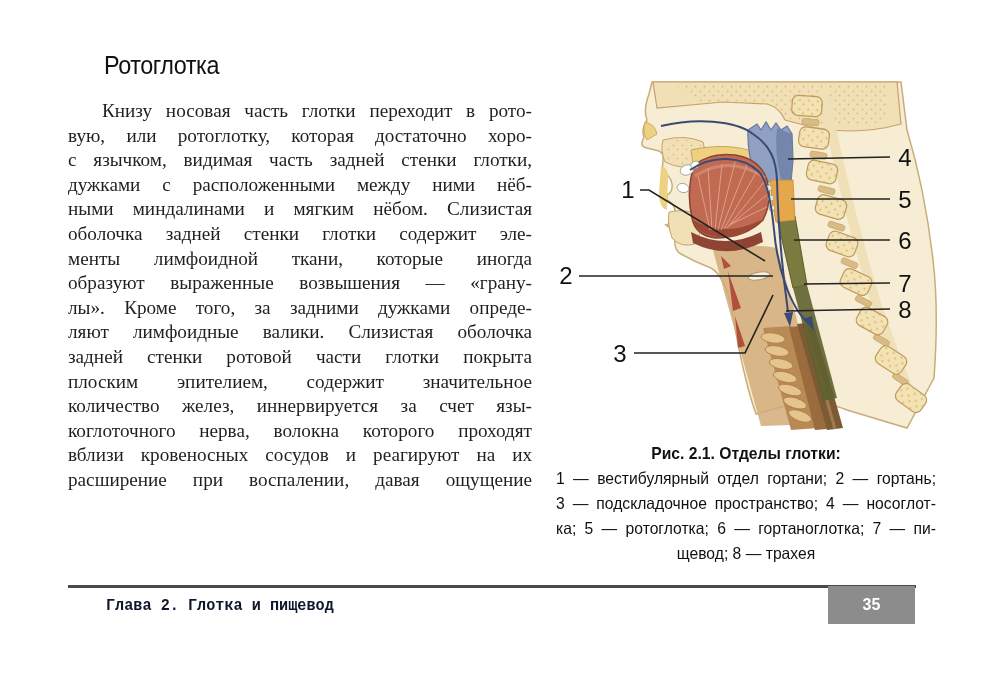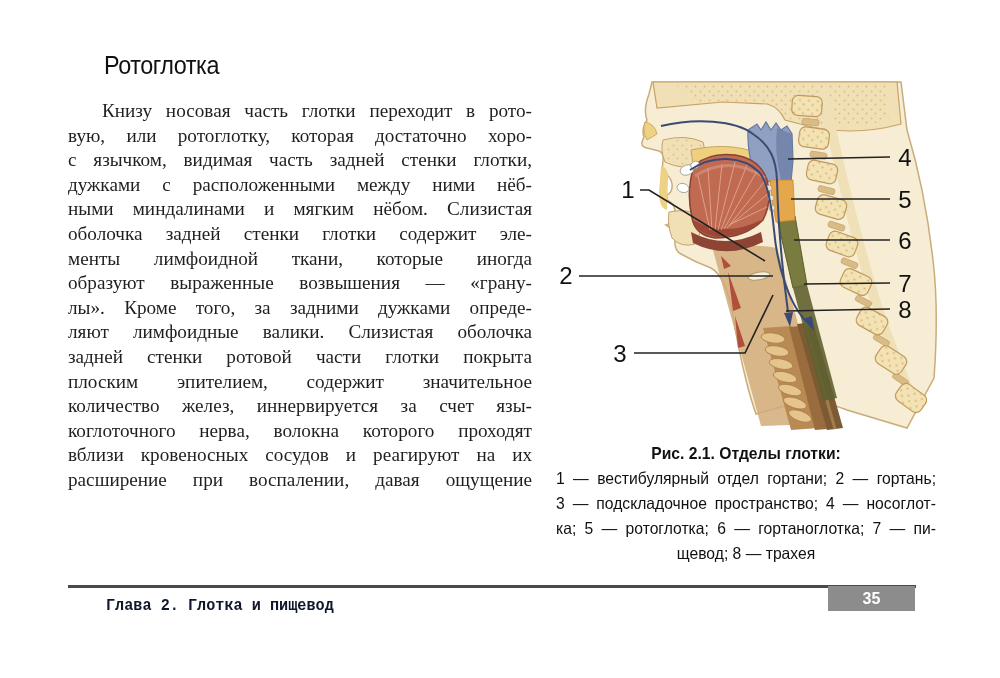--- a/index.html
+++ b/index.html
@@ -28,21 +28,21 @@
   .caption .cap-title{font-weight:700;text-align:center;}
   .caption .cline{text-align:justify;text-align-last:justify;}
   .caption .cline.last{text-align-last:center;}
   .footer-rule{position:absolute;left:68px;top:585px;width:848px;height:3px;background:#4a4a4a;}
   .chapter{
     position:absolute;left:70px;top:596px;font-family:Liberation Mono, monospace;
     font-size:16.5px;font-weight:700;color:#0f172a;white-space:nowrap;margin-left:36px;
   }
   .chapter .cond{display:inline-block;transform:scaleX(.92);transform-origin:left center;}
   .page-badge{
-    position:absolute;left:828px;top:586px;width:87px;height:25px;background:#8c8c8c;
+    position:absolute;left:828px;top:586px;width:87px;height:38px;background:#8c8c8c;
     display:flex;align-items:center;justify-content:center;
     font-family:"Liberation Sans",sans-serif;font-size:16px;font-weight:700;color:#fff;
   }
   svg text.flabel{font-family:"Liberation Sans",sans-serif;font-size:24px;fill:#111;}
 </style>
 </head>
 <body>
 
 <div class="page">
 

